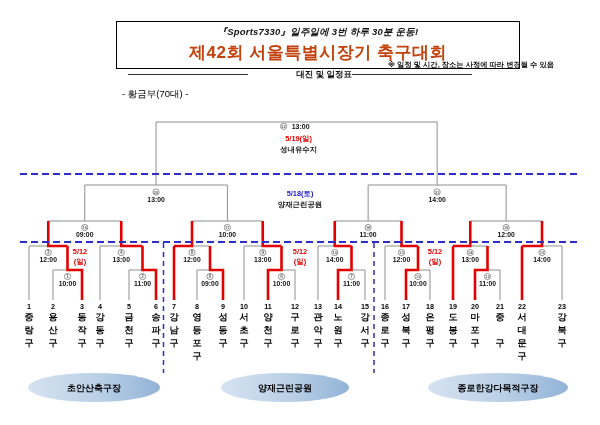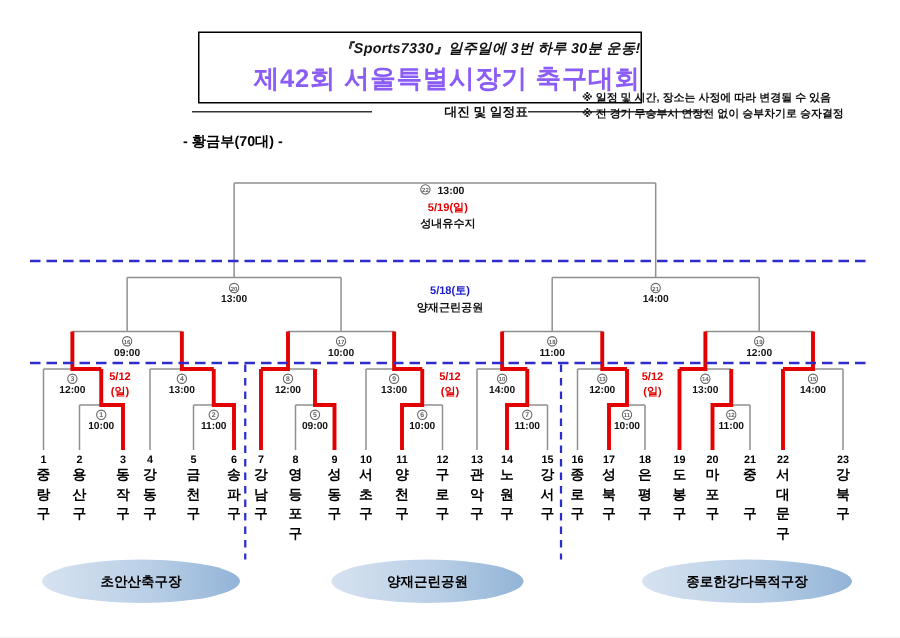--- a/index.html
+++ b/index.html
@@ -1,34 +1,34 @@
 <!DOCTYPE html>
 <html><head>
 <meta charset="utf-8">
 <style>
   html,body{margin:0;padding:0;background:#e8e8e8;}
   .page{
     width:600px;height:425px;background:#ffffff;position:relative;margin:0 auto;
     font-family:"Liberation Sans","DejaVu Sans",sans-serif;overflow:hidden;
   }
   .header-box{
-    position:absolute;left:132px;top:21px;width:296px;height:48px;
+    position:absolute;left:116px;top:21px;width:404px;height:48px;
     border:1.5px solid #000;box-sizing:border-box;
-    display:flex;flex-direction:column;align-items:flex-end;justify-content:center;
+    display:flex;flex-direction:column;align-items:center;justify-content:center;
   }
   .slogan{font-size:9.5px;font-weight:bold;font-style:italic;color:#111;letter-spacing:.2px;}
-  .title{font-size:17px;font-weight:bold;color:#8b5cf6;margin-top:2px;letter-spacing:.5px;}
+  .title{font-size:17px;font-weight:bold;color:#c2410c;margin-top:2px;letter-spacing:.5px;}
   .subtitle{
     position:absolute;left:252px;top:69px;width:100px;text-align:right;
     font-size:8.5px;font-weight:bold;color:#111;
   }
   .rule{position:absolute;top:74px;height:0;border-top:1px solid #333;}
   .rule.left{left:128px;width:120px;}
   .rule.right{left:352px;width:120px;}
-  .division{position:absolute;left:122px;top:88px;font-size:9.5px;font-weight:bold;color:#000;text-align:center;}
+  .division{position:absolute;left:122px;top:88px;font-size:9.5px;font-weight:normal;color:#000;text-align:center;}
   .notes{position:absolute;left:388px;top:60px;font-size:7.3px;font-weight:bold;color:#111;line-height:10.5px;white-space:nowrap;}
   svg{position:absolute;left:0;top:0;}
 </style>
 </head>
 <body>
 
 <div class="page">
 
   <div class="header-box">
     <div class="slogan">『Sports7330』일주일에 3번 하루 30분 운동!</div>
@@ -36,21 +36,20 @@
   </div>
 
   <div class="rule left"></div>
   <div class="rule right"></div>
   <div class="subtitle">대진 및 일정표</div>
 
   <div class="division">- 황금부(70대) -</div>
 
   <div class="notes">
     <div>※ 일정 및 시간, 장소는 사정에 따라 변경될 수 있음</div>
-    <div>※ 전 경기 무승부시 연장전 없이 승부차기로 승자결정</div>
   </div>
 
   <svg id="bracket-svg" width="600" height="425" viewBox="0 0 600 425">
     <defs>
       <linearGradient id="venueGrad" x1="0" y1="0" x2="1" y2="0">
         <stop offset="0%" stop-color="#d6e2f0"></stop>
         <stop offset="55%" stop-color="#b9cfe6"></stop>
         <stop offset="100%" stop-color="#92b3d7"></stop>
       </linearGradient>
     </defs>

